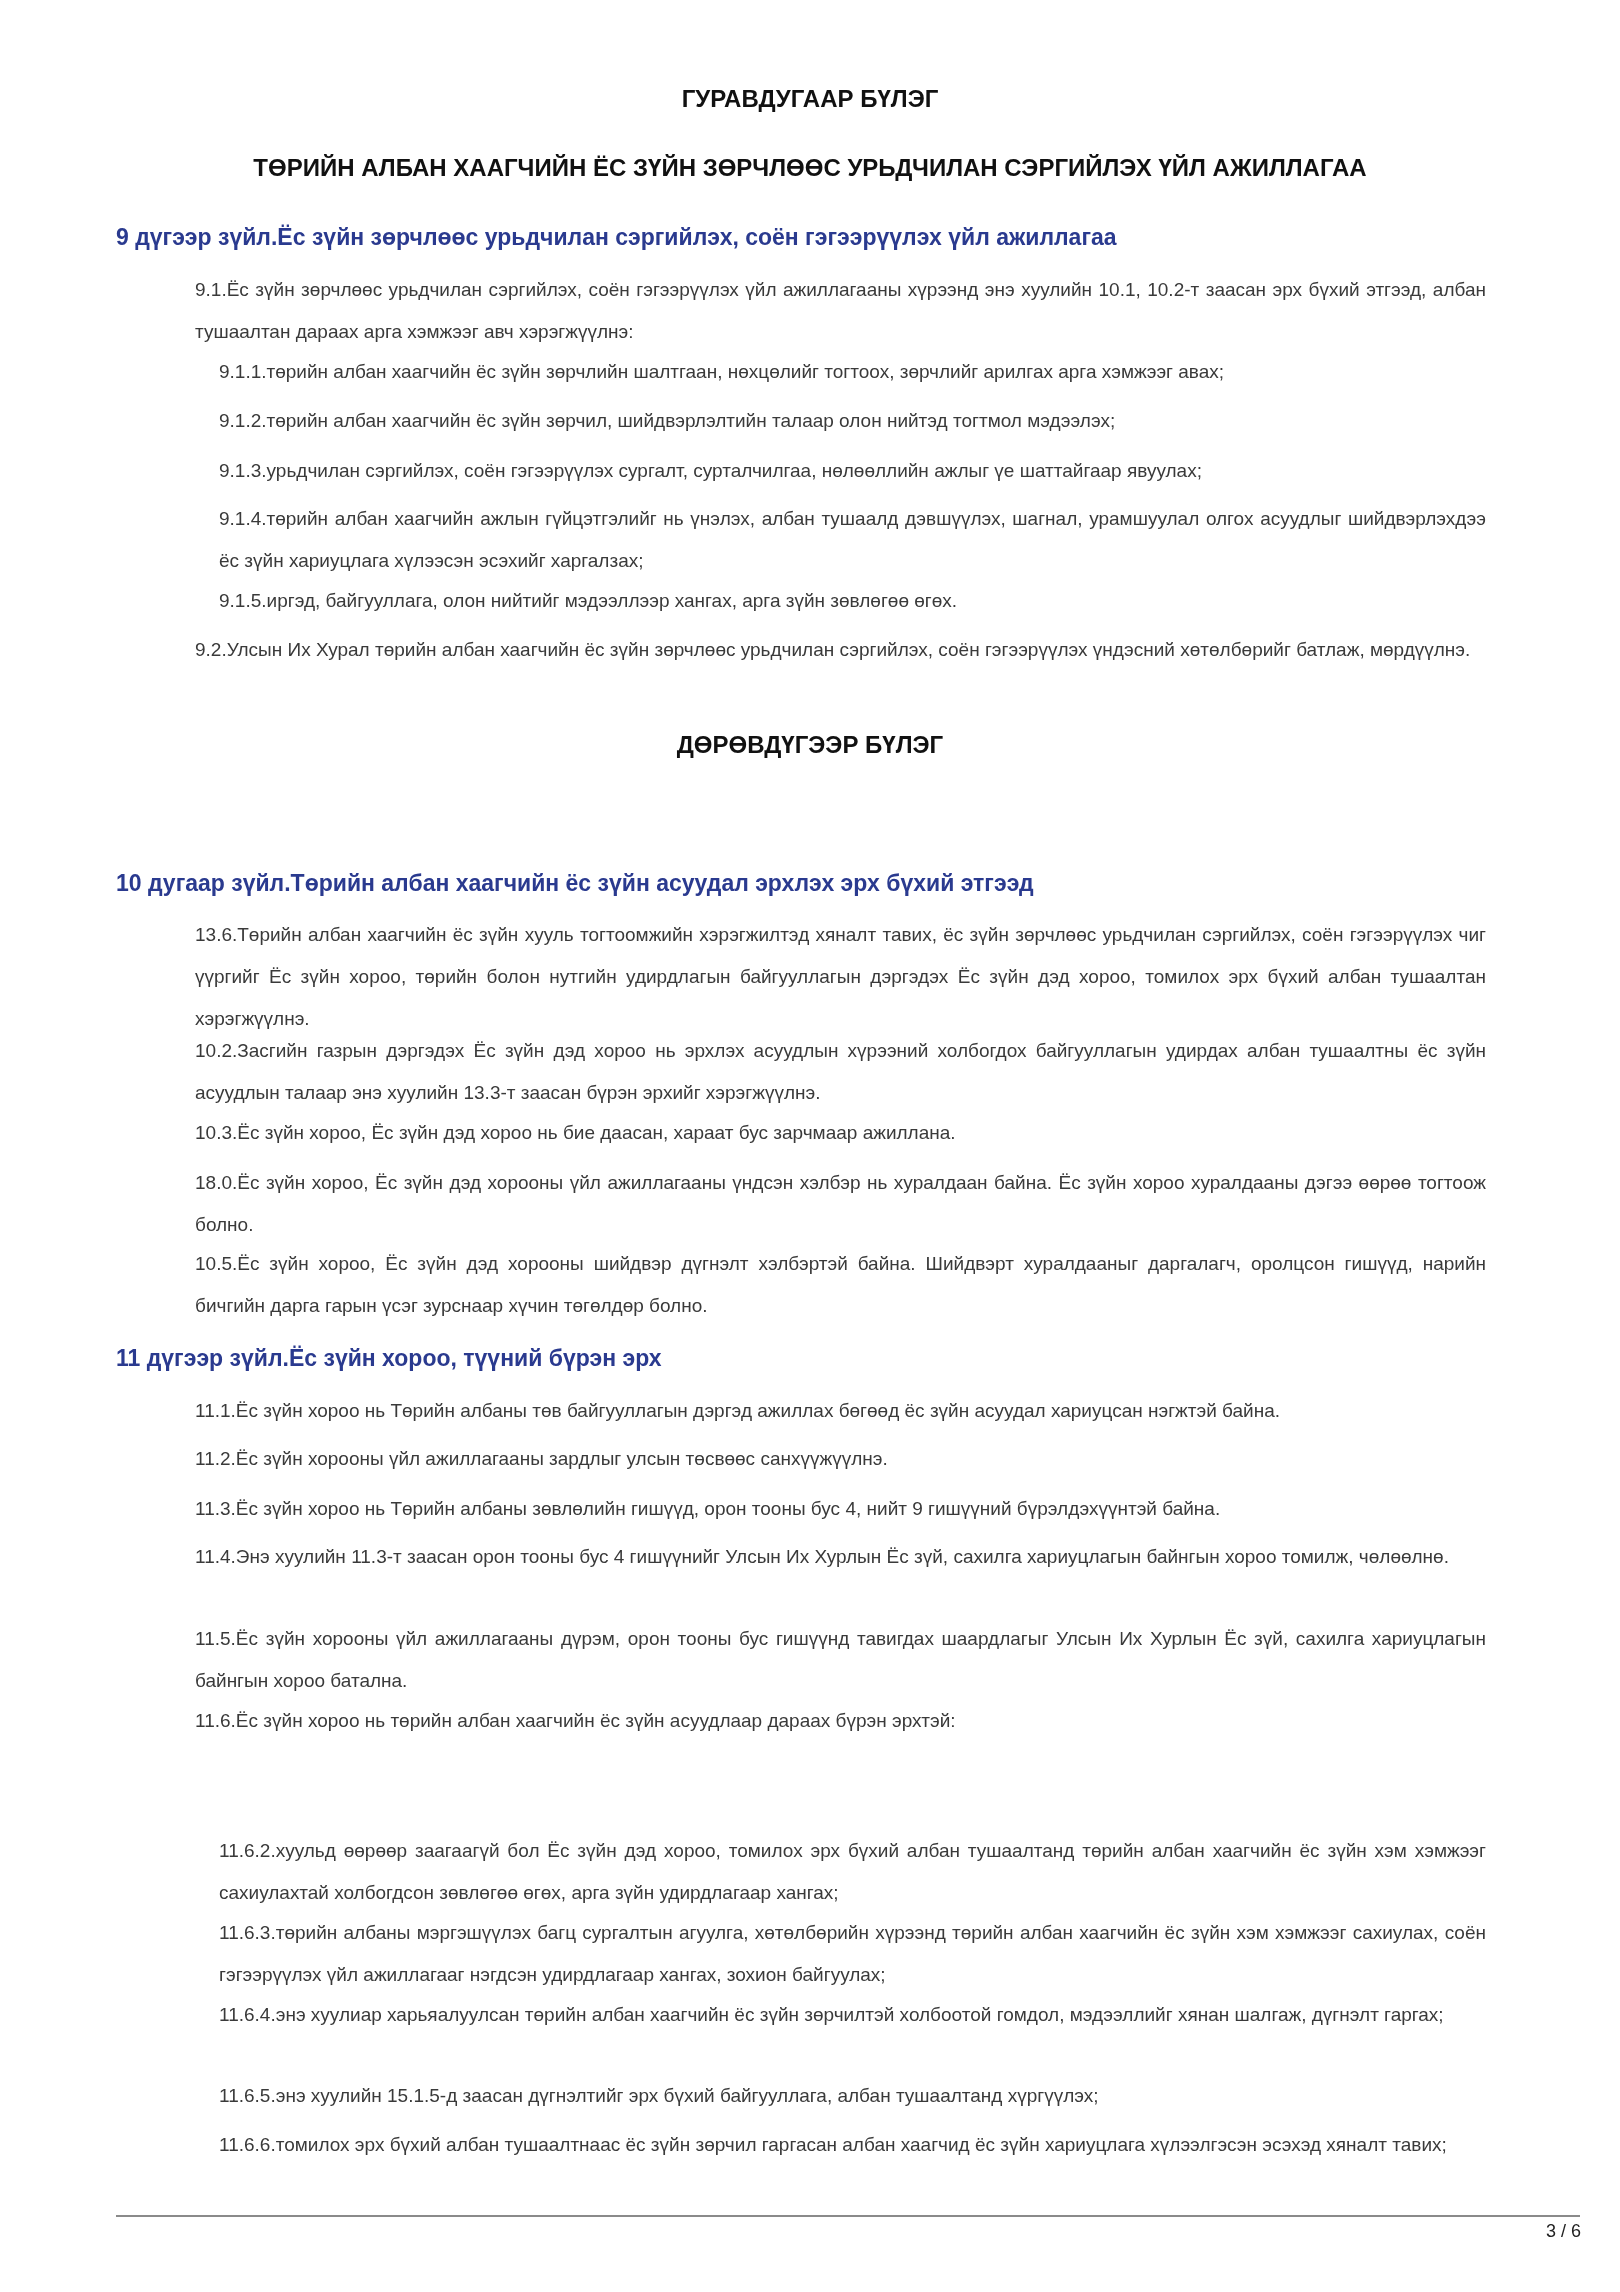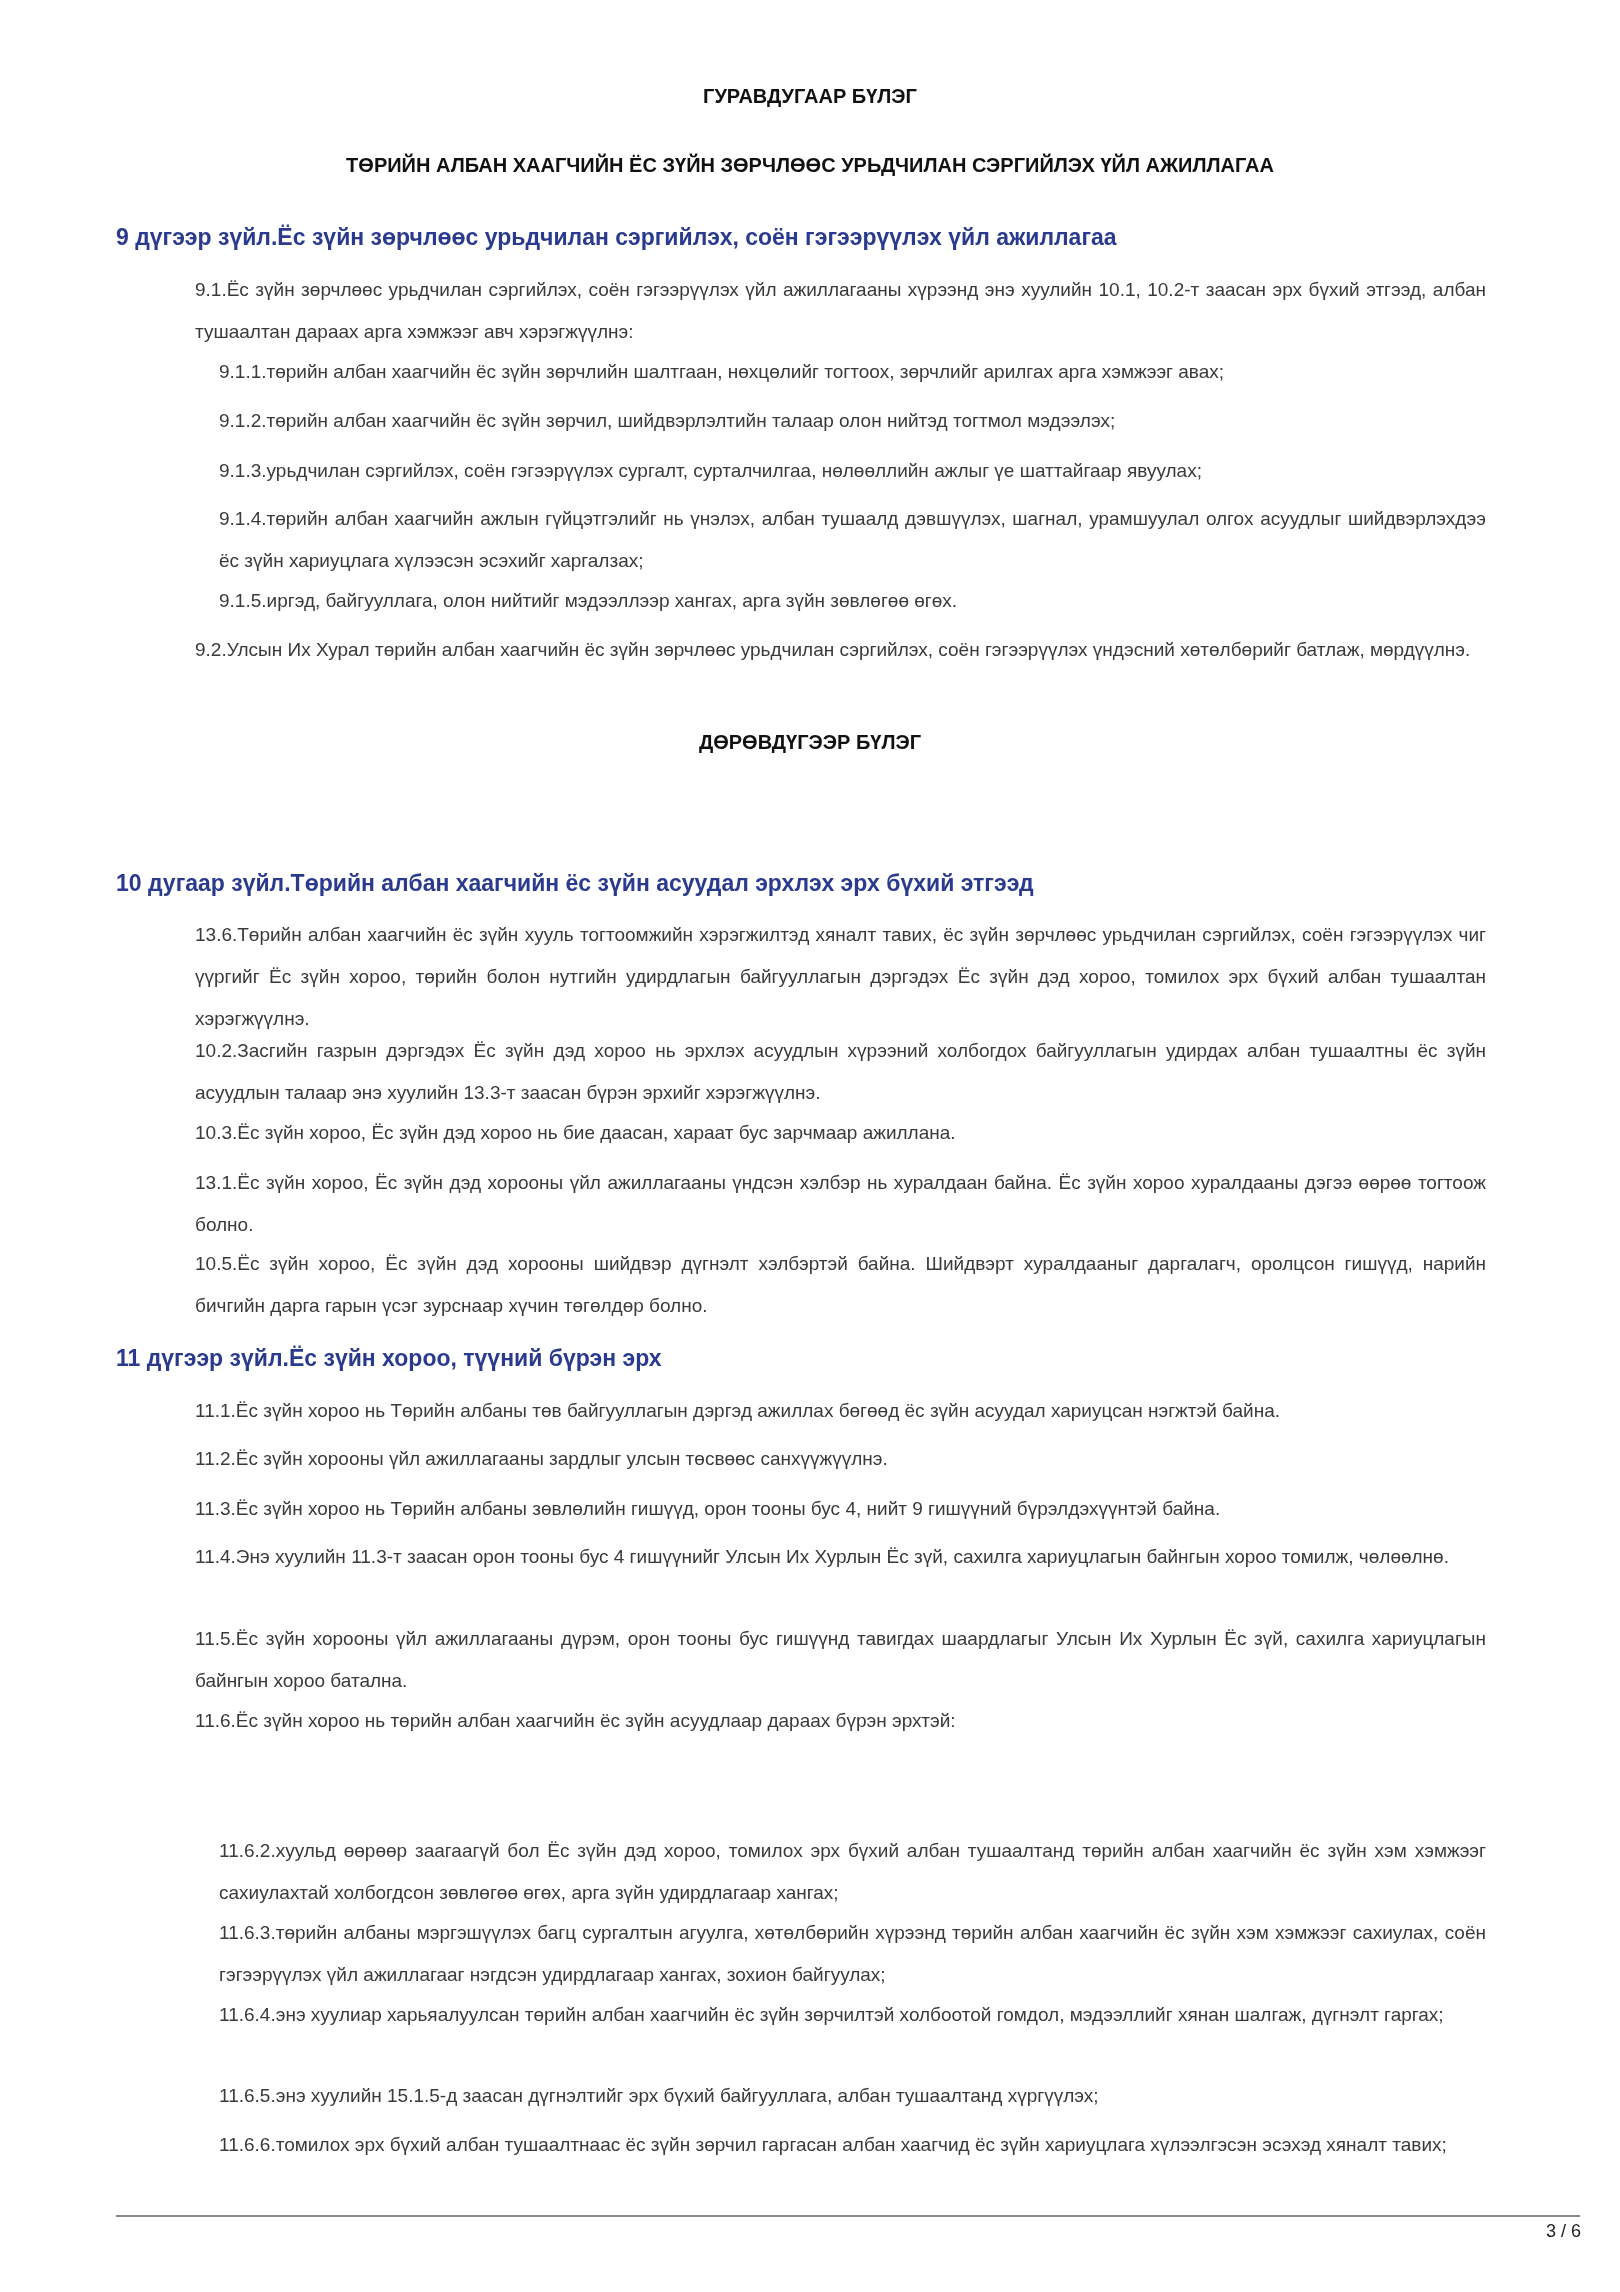--- a/index.html
+++ b/index.html
@@ -1,20 +1,20 @@
 <!DOCTYPE html>
 <html style="font-size:14.3px"><head>
 <meta charset="utf-8">
 <style>
   html, body { margin: 0; padding: 0; background: #ffffff; }
   body { width: 1620px; height: 2293px; position: relative; overflow: hidden;
          font-family: "Liberation Sans", sans-serif; color: #333333; }
   .page { position: absolute; left: 0; top: 0; width: 1620px; height: 2293px; }
   .chapter { position: absolute; left: 0; width: 1620px; text-align: center;
-             font-weight: bold; color: #111111; font-size: 20px; }
+             font-weight: bold; color: #111111; font-size: 24px; }
   .article { position: absolute; left: 116px; font-weight: bold; color: #2a3a8f; font-size: 23px; }
   .para { position: absolute; font-size: 19px; line-height: 42px; text-align: justify;
           color: #3a3a3a; }
   .l1 { left: 195px; width: 1291px; }
   .l2 { left: 219px; width: 1267px; }
   .footer-line { position: absolute; left: 116px; top: 2215px; width: 1464px; height: 1.8px; background: #8a8a8a; }
   .page-num { position: absolute; right: 39px; top: 2221px; font-size: 18px; color: #222; }
 </style>
 </head>
 <body>
@@ -34,21 +34,21 @@
   <div class="para l2" style="top:580px">9.1.5.иргэд, байгууллага, олон нийтийг мэдээллээр хангах, арга зүйн зөвлөгөө өгөх.</div>
   <div class="para l1" style="top:629px">9.2.Улсын Их Хурал төрийн албан хаагчийн ёс зүйн зөрчлөөс урьдчилан сэргийлэх, соён гэгээрүүлэх үндэсний хөтөлбөрийг батлаж, мөрдүүлнэ.</div>
 
   <div class="chapter" style="top:731px">ДӨРӨВДҮГЭЭР БҮЛЭГ</div>
 
   <div class="article" style="top:870px">10 дугаар зүйл.Төрийн албан хаагчийн ёс зүйн асуудал эрхлэх эрх бүхий этгээд</div>
 
   <div class="para l1" style="top:914px">13.6.Төрийн албан хаагчийн ёс зүйн хууль тогтоомжийн хэрэгжилтэд хяналт тавих, ёс зүйн зөрчлөөс урьдчилан сэргийлэх, соён гэгээрүүлэх чиг үүргийг Ёс зүйн хороо, төрийн болон нутгийн удирдлагын байгууллагын дэргэдэх Ёс зүйн дэд хороо, томилох эрх бүхий албан тушаалтан хэрэгжүүлнэ.</div>
   <div class="para l1" style="top:1030px">10.2.Засгийн газрын дэргэдэх Ёс зүйн дэд хороо нь эрхлэх асуудлын хүрээний холбогдох байгууллагын удирдах албан тушаалтны ёс зүйн асуудлын талаар энэ хуулийн 13.3-т заасан бүрэн эрхийг хэрэгжүүлнэ.</div>
   <div class="para l1" style="top:1112px">10.3.Ёс зүйн хороо, Ёс зүйн дэд хороо нь бие даасан, хараат бус зарчмаар ажиллана.</div>
-  <div class="para l1" style="top:1162px">13.1.Ёс зүйн хороо, Ёс зүйн дэд хорооны үйл ажиллагааны үндсэн хэлбэр нь хуралдаан байна. Ёс зүйн хороо хуралдааны дэгээ өөрөө тогтоож болно.</div>
+  <div class="para l1" style="top:1162px">18.0.Ёс зүйн хороо, Ёс зүйн дэд хорооны үйл ажиллагааны үндсэн хэлбэр нь хуралдаан байна. Ёс зүйн хороо хуралдааны дэгээ өөрөө тогтоож болно.</div>
   <div class="para l1" style="top:1243px">10.5.Ёс зүйн хороо, Ёс зүйн дэд хорооны шийдвэр дүгнэлт хэлбэртэй байна. Шийдвэрт хуралдааныг даргалагч, оролцсон гишүүд, нарийн бичгийн дарга гарын үсэг зурснаар хүчин төгөлдөр болно.</div>
 
   <div class="article" style="top:1345px">11 дүгээр зүйл.Ёс зүйн хороо, түүний бүрэн эрх</div>
 
   <div class="para l1" style="top:1390px">11.1.Ёс зүйн хороо нь Төрийн албаны төв байгууллагын дэргэд ажиллах бөгөөд ёс зүйн асуудал хариуцсан нэгжтэй байна.</div>
   <div class="para l1" style="top:1438px">11.2.Ёс зүйн хорооны үйл ажиллагааны зардлыг улсын төсвөөс санхүүжүүлнэ.</div>
   <div class="para l1" style="top:1488px">11.3.Ёс зүйн хороо нь Төрийн албаны зөвлөлийн гишүүд, орон тооны бус 4, нийт 9 гишүүний бүрэлдэхүүнтэй байна.</div>
   <div class="para l1" style="top:1536px">11.4.Энэ хуулийн 11.3-т заасан орон тооны бус 4 гишүүнийг Улсын Их Хурлын Ёс зүй, сахилга хариуцлагын байнгын хороо томилж, чөлөөлнө.</div>
   <div class="para l1" style="top:1618px">11.5.Ёс зүйн хорооны үйл ажиллагааны дүрэм, орон тооны бус гишүүнд тавигдах шаардлагыг Улсын Их Хурлын Ёс зүй, сахилга хариуцлагын байнгын хороо батална.</div>
   <div class="para l1" style="top:1700px">11.6.Ёс зүйн хороо нь төрийн албан хаагчийн ёс зүйн асуудлаар дараах бүрэн эрхтэй:</div>

